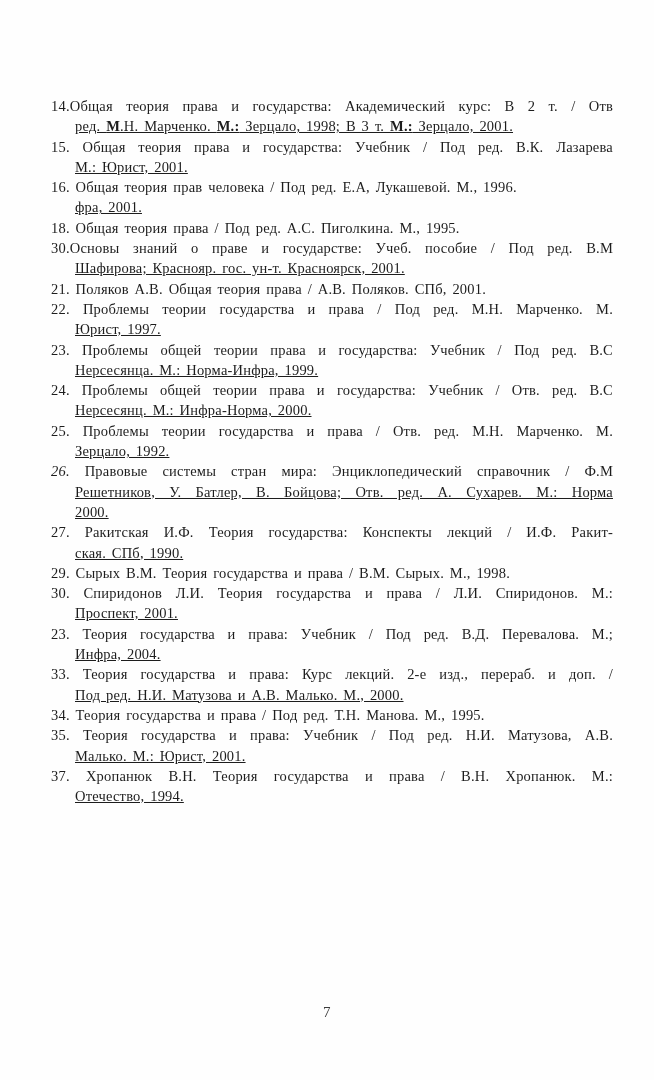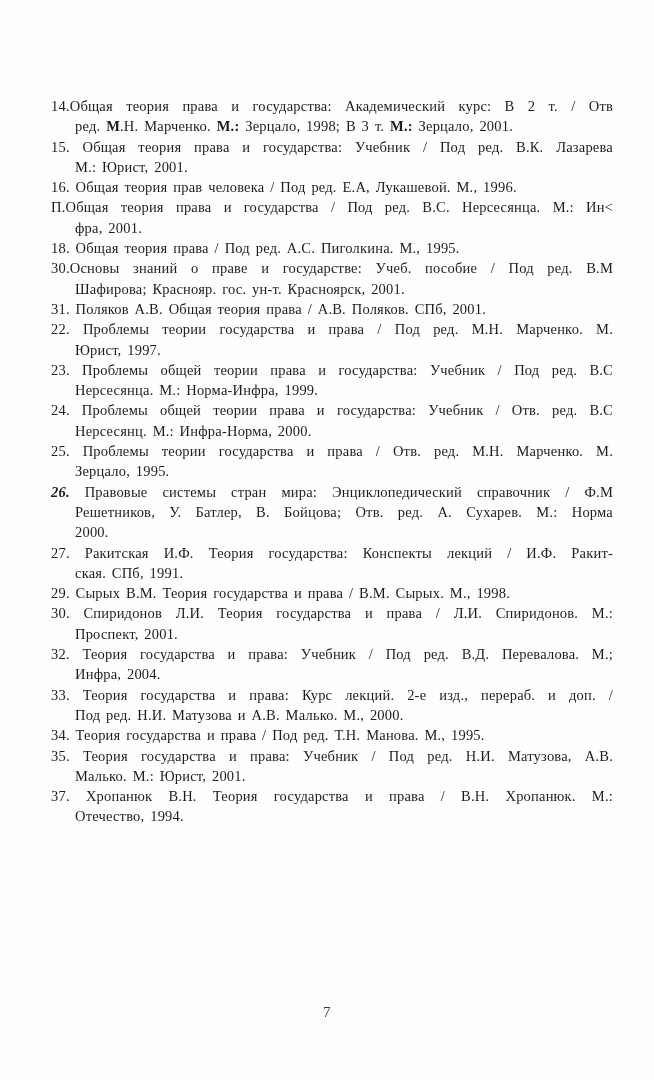--- a/index.html
+++ b/index.html
@@ -39,23 +39,24 @@
     text-align: justify;
     text-align-last: justify;
     -moz-text-align-last: justify;
   }
   .bib-line.final {
     text-align-last: left;
     -moz-text-align-last: left;
   }
   .bib-line.cont {
     padding-left: 24px;
+    text-decoration: underline;
   }
   .seg-b { font-weight: bold; }
-  .seg-i { font-style: italic; font-weight: bold; }
+  .seg-i { font-style: italic; }
   .page-number {
     position: absolute;
     top: 1004px;
     left: 0;
     width: 654px;
     text-align: center;
     font-size: 15px;
     color: #3a3a3a;
     letter-spacing: 0.5px;
   }
@@ -70,67 +71,66 @@
         <div class="bib-line cont final"><span class="seg">ред. </span><span class="seg seg-b">М</span><span class="seg">.Н. Марченко. </span><span class="seg seg-b">М.:</span><span class="seg"> Зерцало, 1998; В 3 т. </span><span class="seg seg-b">М.:</span><span class="seg"> Зерцало, 2001.</span></div>
       </div>
       <div class="bib-item">
         <div class="bib-line"><span class="seg">15. Общая теория права и государства: Учебник / Под ред. В.К. Лазарева</span></div>
         <div class="bib-line cont final"><span class="seg">М.: Юрист, 2001.</span></div>
       </div>
       <div class="bib-item">
         <div class="bib-line final"><span class="seg">16. Общая теория прав человека / Под ред. Е.А, Лукашевой. М., 1996.</span></div>
       </div>
       <div class="bib-item">
-        <div class="bib-line"><span class="seg">П.Общая теория права и государства / Под ред. В.С. Нерсесянца. М.: Ин&lt;</span></div>
         <div class="bib-line cont final"><span class="seg">фра, 2001.</span></div>
       </div>
       <div class="bib-item">
         <div class="bib-line final"><span class="seg">18. Общая теория права / Под ред. А.С. Пиголкина. М., 1995.</span></div>
       </div>
       <div class="bib-item">
         <div class="bib-line"><span class="seg">30.Основы знаний о праве и государстве: Учеб. пособие / Под ред. В.М</span></div>
         <div class="bib-line cont final"><span class="seg">Шафирова; Краснояр. гос. ун-т. Красноярск, 2001.</span></div>
       </div>
       <div class="bib-item">
-        <div class="bib-line final"><span class="seg">31. Поляков А.В. Общая теория права / А.В. Поляков. СПб, 2001.</span></div>
+        <div class="bib-line final"><span class="seg">21. Поляков А.В. Общая теория права / А.В. Поляков. СПб, 2001.</span></div>
       </div>
       <div class="bib-item">
         <div class="bib-line"><span class="seg">22. Проблемы теории государства и права / Под ред. М.Н. Марченко. М.</span></div>
         <div class="bib-line cont final"><span class="seg">Юрист, 1997.</span></div>
       </div>
       <div class="bib-item">
         <div class="bib-line"><span class="seg">23. Проблемы общей теории права и государства: Учебник / Под ред. В.С</span></div>
         <div class="bib-line cont final"><span class="seg">Нерсесянца. М.: Норма-Инфра, 1999.</span></div>
       </div>
       <div class="bib-item">
         <div class="bib-line"><span class="seg">24. Проблемы общей теории права и государства: Учебник / Отв. ред. В.С</span></div>
         <div class="bib-line cont final"><span class="seg">Нерсесянц. М.: Инфра-Норма, 2000.</span></div>
       </div>
       <div class="bib-item">
         <div class="bib-line"><span class="seg">25. Проблемы теории государства и права / Отв. ред. М.Н. Марченко. М.</span></div>
-        <div class="bib-line cont final"><span class="seg">Зерцало, 1995.</span></div>
+        <div class="bib-line cont final"><span class="seg">Зерцало, 1992.</span></div>
       </div>
       <div class="bib-item">
         <div class="bib-line"><span class="seg seg-i">26.</span><span class="seg"> Правовые системы стран мира: Энциклопедический справочник / Ф.М</span></div>
         <div class="bib-line cont"><span class="seg">Решетников, У. Батлер, В. Бойцова; Отв. ред. А. Сухарев. М.: Норма</span></div>
         <div class="bib-line cont final"><span class="seg">2000.</span></div>
       </div>
       <div class="bib-item">
         <div class="bib-line"><span class="seg">27. Ракитская И.Ф. Теория государства: Конспекты лекций / И.Ф. Ракит-</span></div>
-        <div class="bib-line cont final"><span class="seg">ская. СПб, 1991.</span></div>
+        <div class="bib-line cont final"><span class="seg">ская. СПб, 1990.</span></div>
       </div>
       <div class="bib-item">
         <div class="bib-line final"><span class="seg">29. Сырых В.М. Теория государства и права / В.М. Сырых. М., 1998.</span></div>
       </div>
       <div class="bib-item">
         <div class="bib-line"><span class="seg">30. Спиридонов Л.И. Теория государства и права / Л.И. Спиридонов. М.:</span></div>
         <div class="bib-line cont final"><span class="seg">Проспект, 2001.</span></div>
       </div>
       <div class="bib-item">
-        <div class="bib-line"><span class="seg">32. Теория государства и права: Учебник / Под ред. В.Д. Перевалова. М.;</span></div>
+        <div class="bib-line"><span class="seg">23. Теория государства и права: Учебник / Под ред. В.Д. Перевалова. М.;</span></div>
         <div class="bib-line cont final"><span class="seg">Инфра, 2004.</span></div>
       </div>
       <div class="bib-item">
         <div class="bib-line"><span class="seg">33. Теория государства и права: Курс лекций. 2-е изд., перераб. и доп. /</span></div>
         <div class="bib-line cont final"><span class="seg">Под ред. Н.И. Матузова и А.В. Малько. М., 2000.</span></div>
       </div>
       <div class="bib-item">
         <div class="bib-line final"><span class="seg">34. Теория государства и права / Под ред. Т.Н. Манова. М., 1995.</span></div>
       </div>
       <div class="bib-item">

